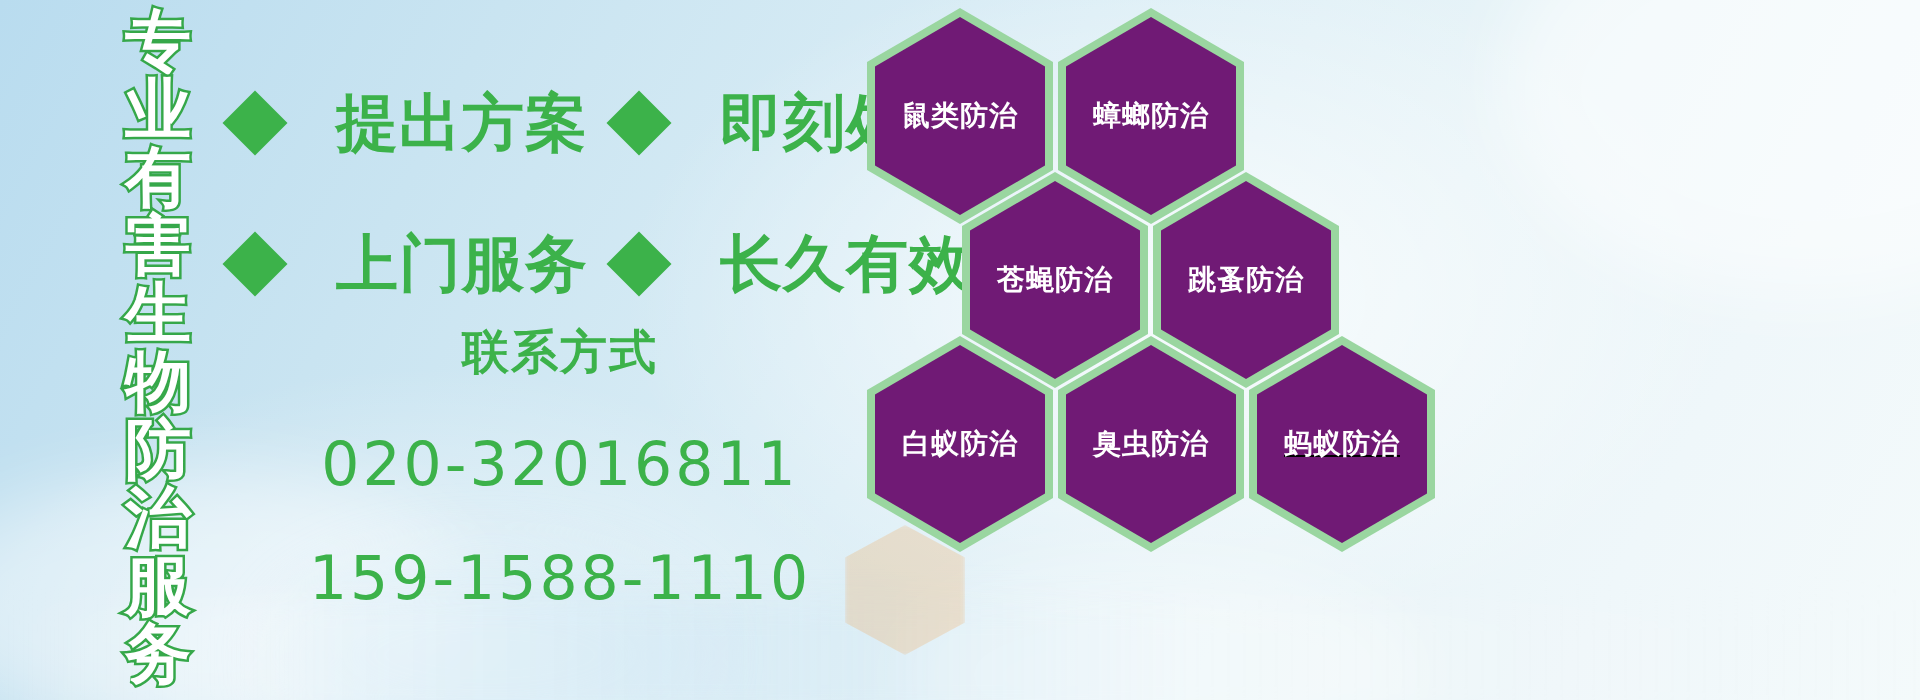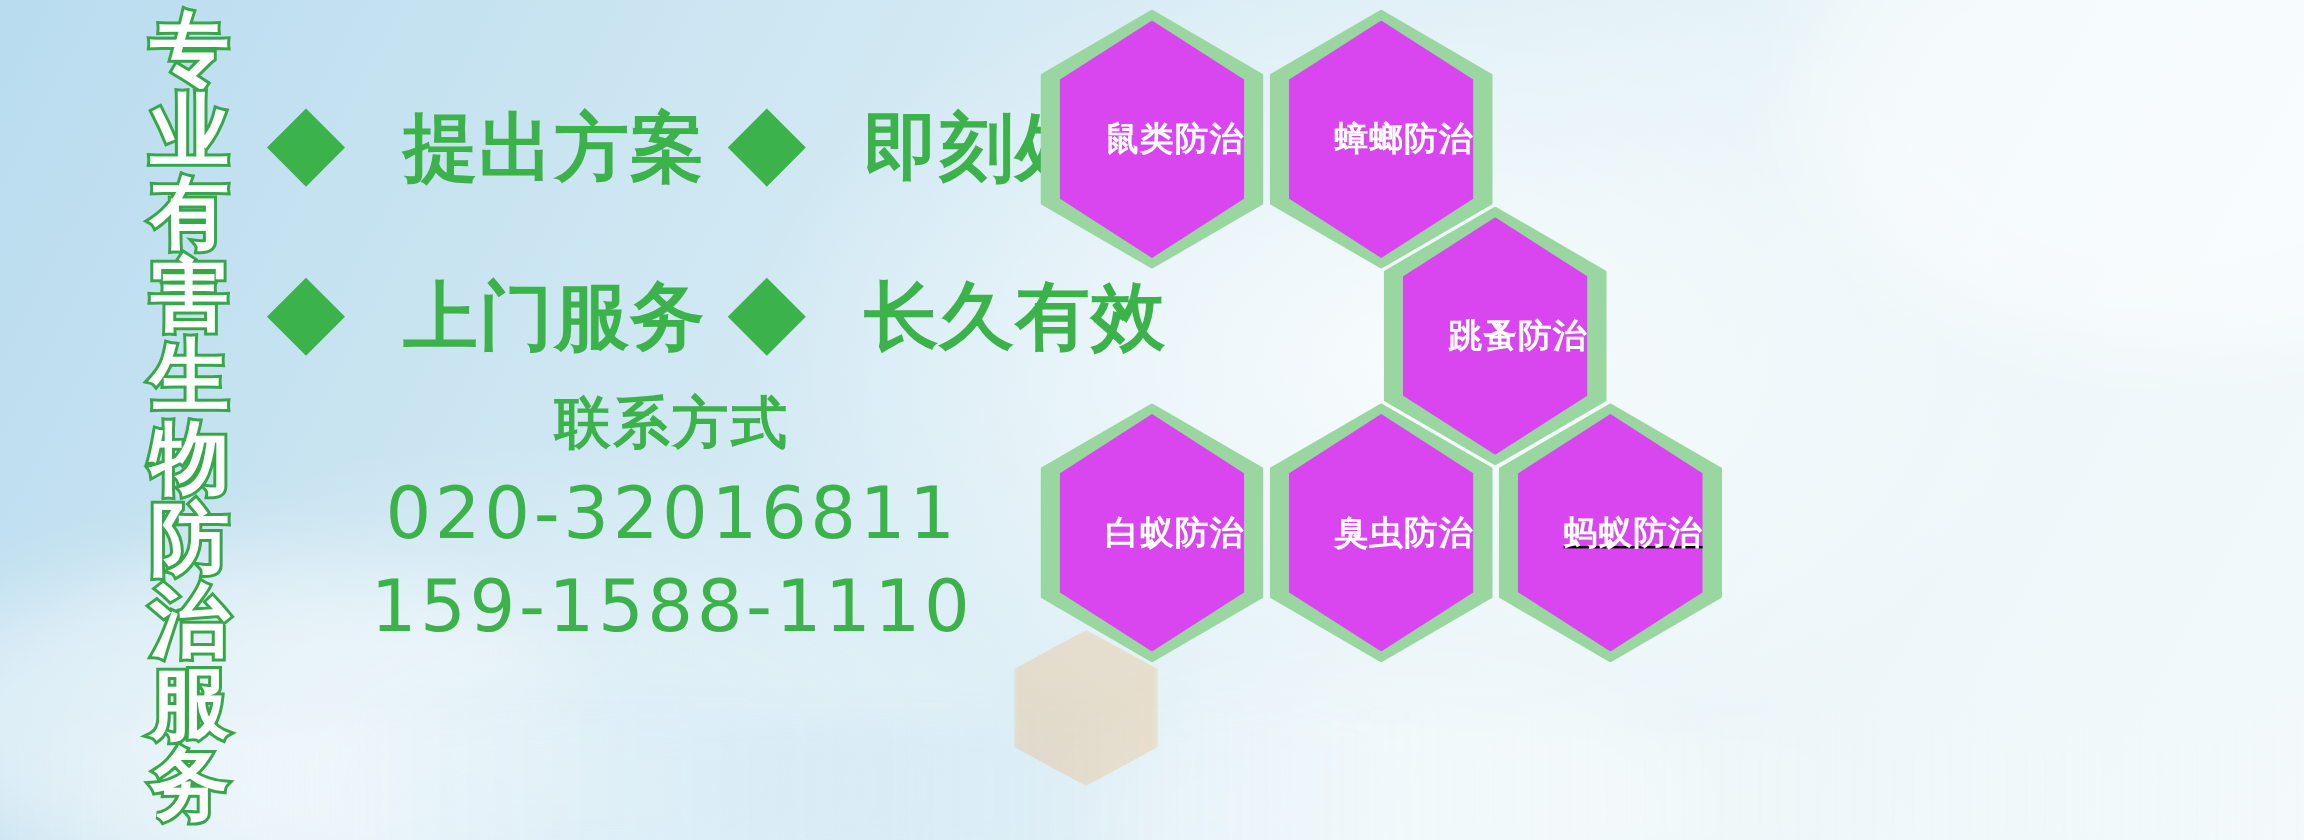--- a/index.html
+++ b/index.html
@@ -96,36 +96,37 @@
     font-size:47px; line-height:74px; font-weight:700;
     color:#3cb24a;
     font-family:Liberation Sans, sans-serif;
     letter-spacing:2px;
   }
   .phone-line {
     font-size:60px; line-height:78px; font-weight:400;
     color:#3cb24a;
     letter-spacing:3px;
     font-family:"DejaVu Sans","Liberation Sans",sans-serif;
+    margin-top:36px;
   }
 
   
   #hex-cluster { position:absolute; left:862px; top:0px; width:600px; height:560px; }
   .hex {
     position:absolute;
     width:186px; height:216px;
     clip-path:polygon(50% 0%, 100% 25%, 100% 75%, 50% 100%, 0% 75%, 0% 25%);
     background:#9ad6a0;
     display:flex; align-items:center; justify-content:center;
   }
   .hex-inner {
-    width:154px; height:198px;
+    width:170px; height:198px;
     clip-path:polygon(50% 0%, 100% 25%, 100% 75%, 50% 100%, 0% 75%, 0% 25%);
-    background:#d946ef;
-    display:flex; align-items:center; justify-content:flex-end;
+    background:#701a75;
+    display:flex; align-items:center; justify-content:center;
   }
   .hex-label {
     color:#ffffff;
     font-size:28px; font-weight:700;
     letter-spacing:1px;
     font-family:"DejaVu Sans","Liberation Sans",sans-serif;
     text-align:center;
     white-space:nowrap;
   }
 
@@ -201,20 +202,25 @@
       </div>
     </div>
 
     <div class="hex hex-r1c2">
       <div class="hex-inner">
         <span class="hex-label">蟑螂防治</span>
       </div>
     </div>
 
 
+    <div class="hex hex-r2c1">
+      <div class="hex-inner">
+        <span class="hex-label">苍蝇防治</span>
+      </div>
+    </div>
 
     <div class="hex hex-r2c2">
       <div class="hex-inner">
         <span class="hex-label">跳蚤防治</span>
       </div>
     </div>
 
     <div class="hex hex-r3c1">
       <div class="hex-inner">
         <span class="hex-label">白蚁防治</span>

